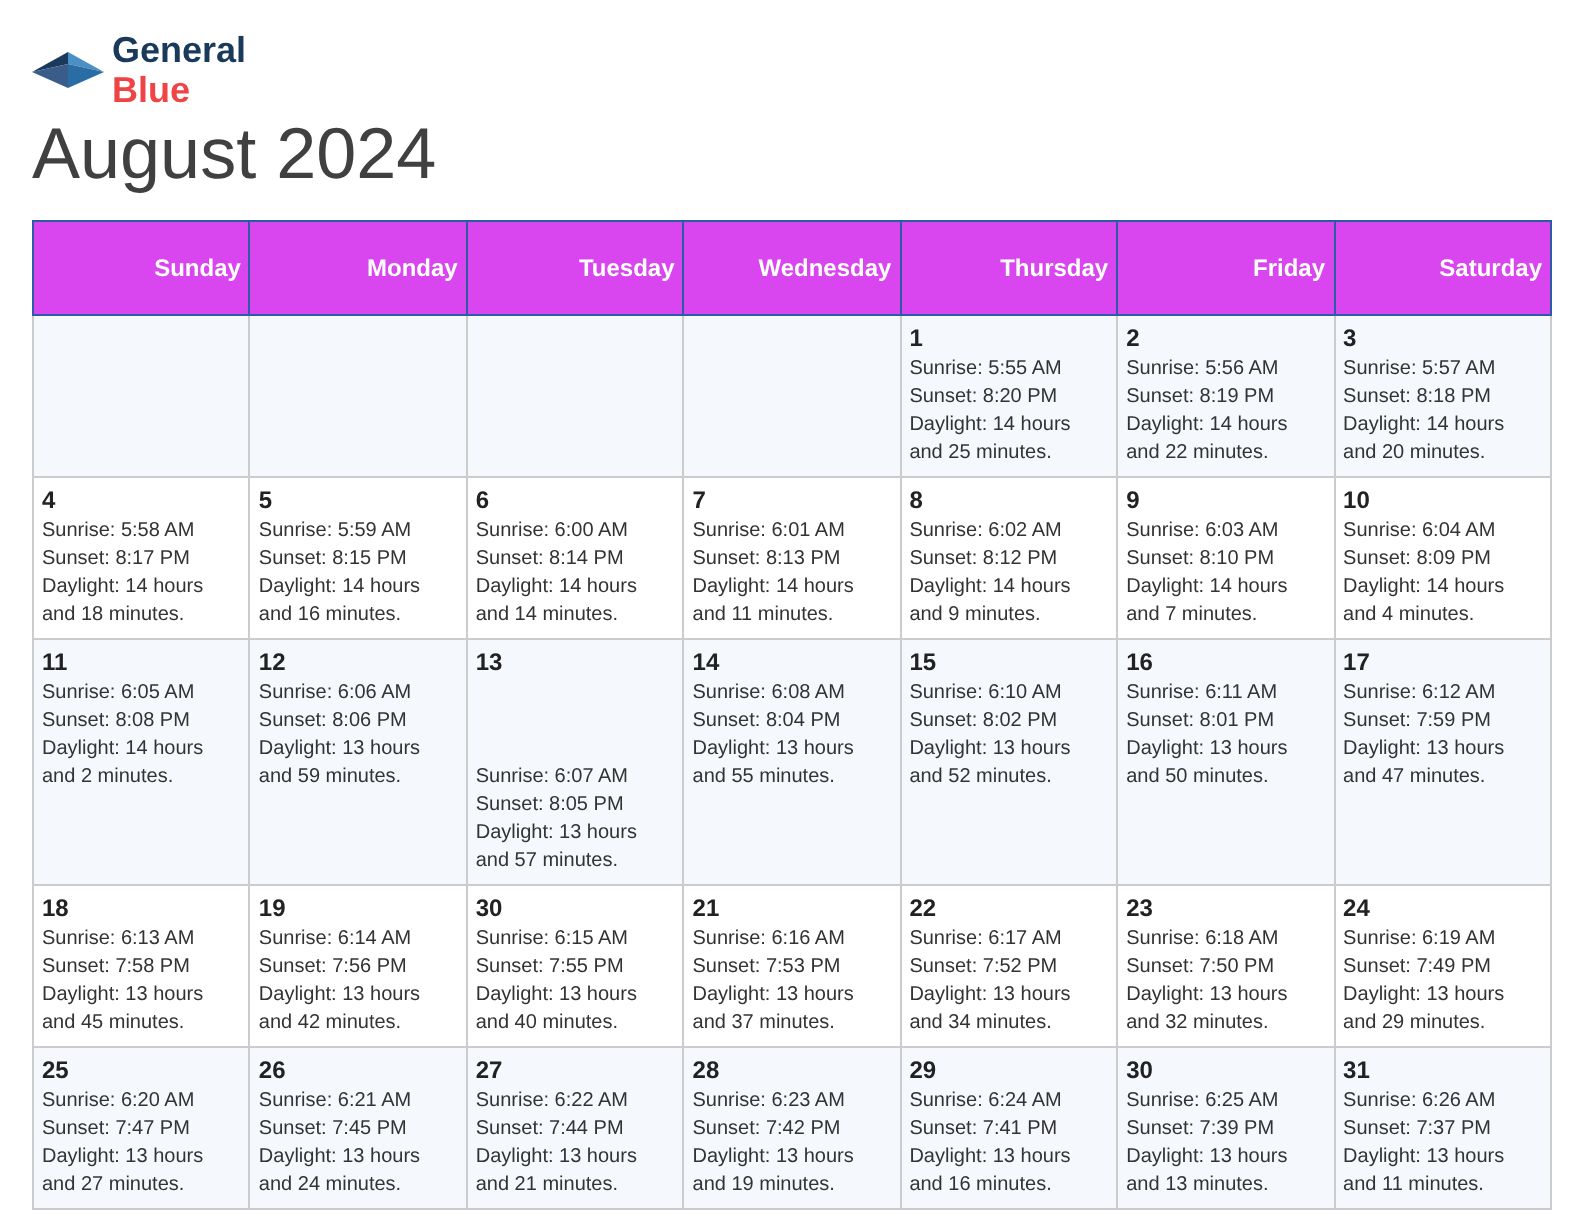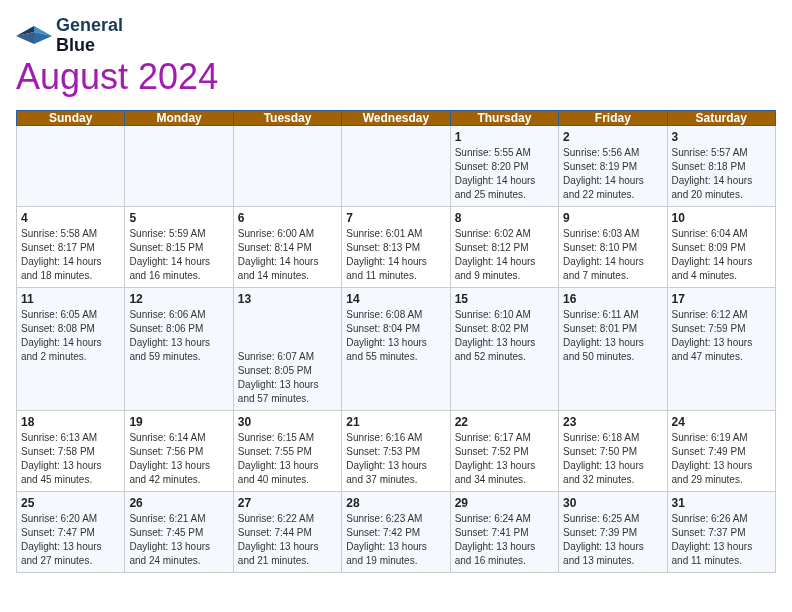--- a/index.html
+++ b/index.html
@@ -22,48 +22,48 @@
       align-items: center;
       gap: 4px;
     }
     .logo-text {
       font-size: 18px;
       font-weight: bold;
       color: #1a3a5c;
       line-height: 1.1;
     }
     .logo-text span {
-      color: #0f172a;
+      color: #ef4444;
     }
     .logo-bird {
       width: 36px;
       height: 28px;
     }
     .title-block {
       text-align: right;
     }
     .month-year {
       font-size: 36px;
-      color: #a21caf;
+      color: #404040;
       font-weight: normal;
     }
     .location {
       font-size: 16px;
       color: #555;
     }
     table {
       width: 100%;
       border-collapse: collapse;
       font-size: 11px;
     }
     thead tr th {
-      background-color: #a16207;
+      background-color: #d946ef;
       color: #fff;
-      padding: 0 4px;
-      text-align: center;
+      padding: 16px 4px;
+      text-align: right;
       font-size: 12px;
       font-weight: bold;
       border: 1px solid #2a5da5;
     }
     tbody tr td {
       border: 1px solid #ccc;
       vertical-align: top;
       padding: 4px;
       height: 80px;
       width: calc(100% / 7);

